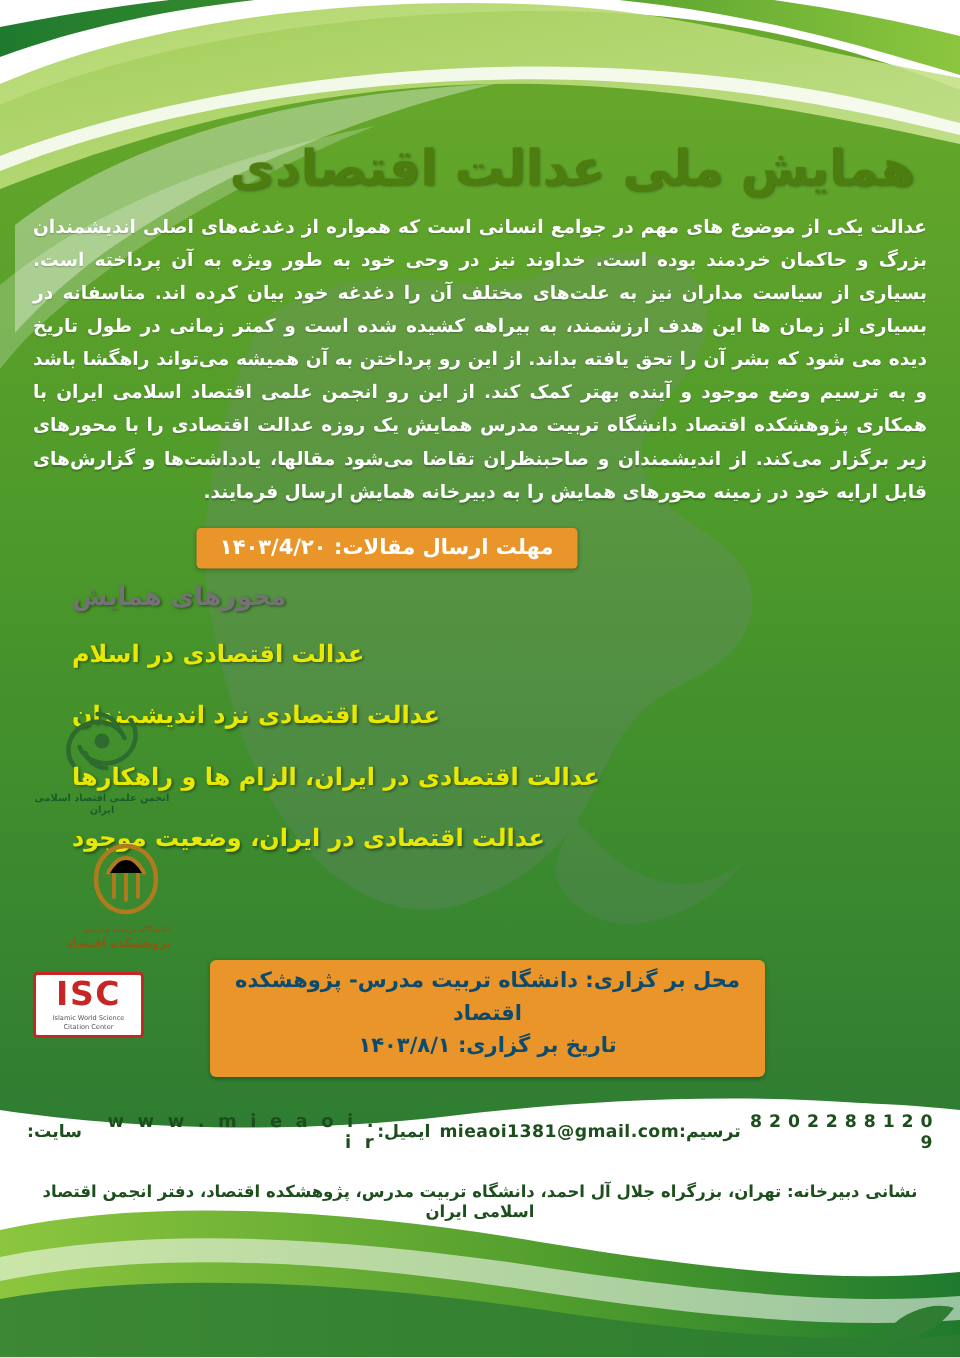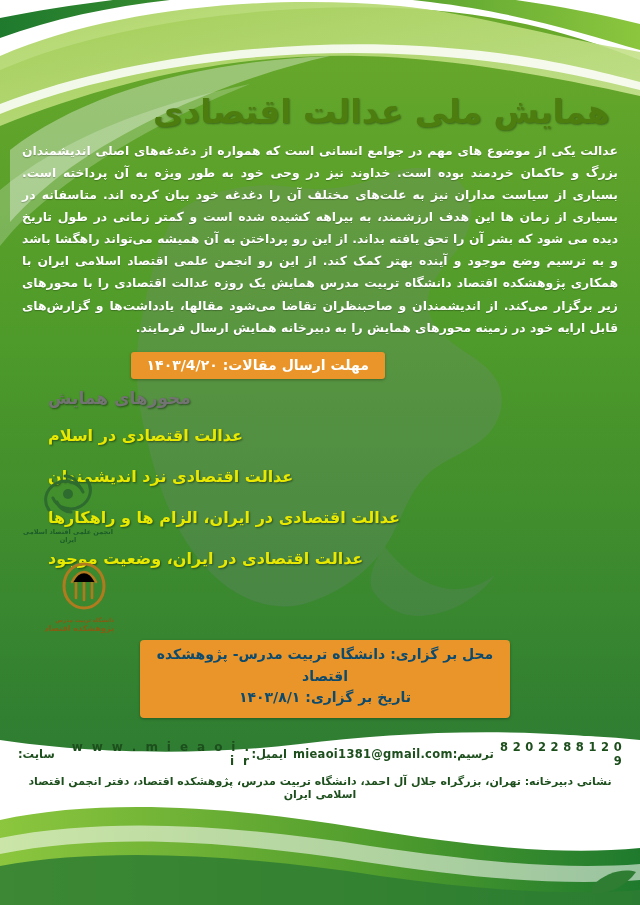--- a/index.html
+++ b/index.html
@@ -201,21 +201,21 @@
     color: #1d4f1d;
     letter-spacing: .3px;
   }
   .footer-row .lbl { color: #1d4f1d; }
   .footer-site {
     color: #1d4f1d;
     letter-spacing: 2.4px;
     font-size: 12px;
   }
   .footer-addr {
-    margin-top: 7px;
+    margin-top: 20px;
     text-align: center;
     font-size: 11px;
     font-weight: bold;
     color: #1d4f1d;
   }
   .cell { display: flex; align-items: center; gap: 6px; }
 </style>
 </head>
 <body>
 
@@ -317,20 +317,24 @@
           <path d="M22,38 L22,18"></path>
           <path d="M30,40 L30,14"></path>
           <path d="M38,38 L38,18"></path>
           <path d="M18,22 C22,14 26,12 30,12 C34,12 38,14 42,22"></path>
         </g>
       </svg>
       <div class="caption-small">دانشگاه تربیت مدرس</div>
       <div class="caption">پژوهشکده اقتصاد</div>
     </div>
 
+    <div class="logo-isc">
+      <div class="isc-text">ISC</div>
+      <div class="isc-sub">Islamic World Science Citation Center</div>
+    </div>
 
     <div class="footer">
       <div class="footer-row">
         <div class="cell">
           <span>0 2 1 8 8 2 2 0 2 8 9</span>
           <span class="lbl">ترسیم:</span>
         </div>
         <div class="cell">
           <span>mieaoi1381@gmail.com</span>
           <span class="lbl">ایمیل:</span>

